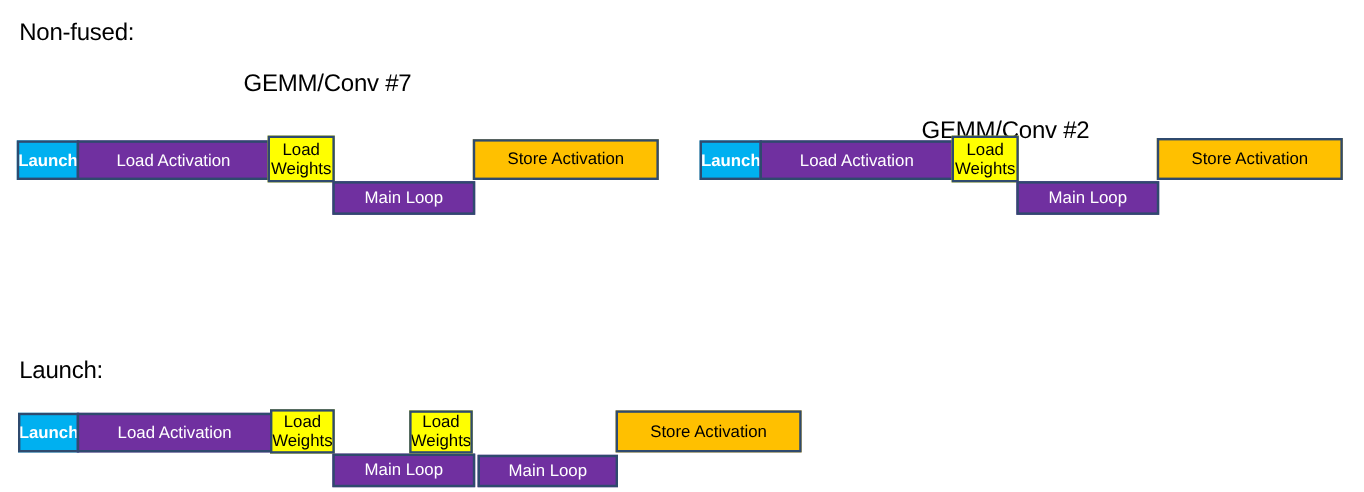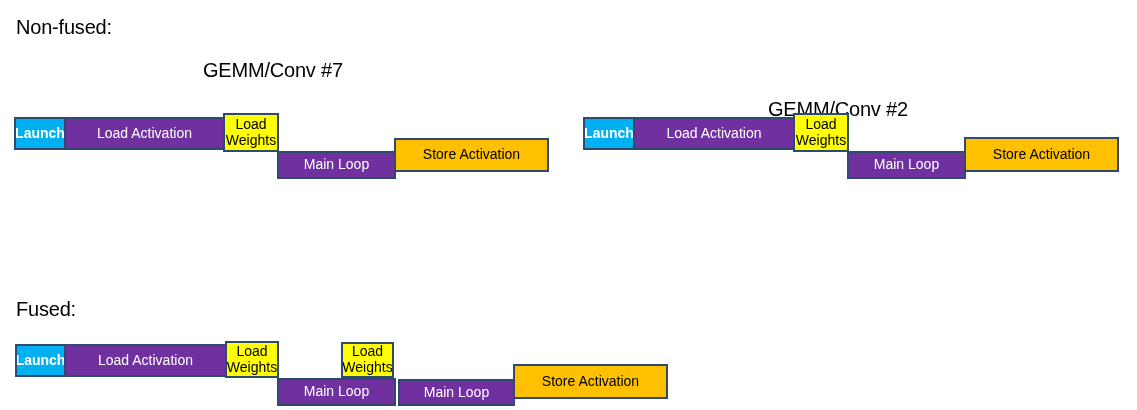--- a/index.html
+++ b/index.html
@@ -26,34 +26,34 @@
     justify-content: center;
     text-align: center;
     border: 2px solid var(--border, #2F4A6E);
     font-size: 14px;
     line-height: 1.12;
     overflow: hidden;
   }
   .block.cyan   { background: var(--cyan, #00B0F0);   color: var(--text-light, #fff); font-weight: bold; }
   .block.purple { background: var(--purple, #7030A0); color: var(--text-light, #fff); }
   .block.yellow { background: var(--yellow, #FFFF00); color: var(--text-dark, #000); }
-  .block.orange { background: var(--orange, #FFC000); color: var(--text-dark, #000); margin-top: 22px; }
+  .block.orange { background: var(--orange, #FFC000); color: var(--text-dark, #000); }
 </style>
 </head>
 <body>
 
 <div class="canvas">
 
   <div class="heading" style="left:16px; top:16px;">Non-fused:</div>
 
   <div class="heading" style="left:203px; top:59px;">GEMM/Conv #7</div>
 
   <div class="heading" style="left:768px; top:70px;margin-top:28px;">GEMM/Conv #2</div>
 
-  <div class="heading" style="left:16px; top:298px;">Fused:</div>
+  <div class="heading" style="left:16px; top:298px;">Launch:</div>
 
   <div class="block cyan" style="left:14px; top:117px; width:52px; height:33px;">Launch</div>
 
   <div class="block purple" style="left:64px; top:117px; width:161px; height:33px;">Load Activation</div>
 
   <div class="block yellow" style="left:223px; top:113px; width:56px; height:39px;">Load Weights</div>
 
   <div class="block purple" style="left:277px; top:151px; width:119px; height:28px;">Main Loop</div>
 
   <div class="block orange" style="left:394px; top:116px; width:155px; height:34px;">Store Activation</div>

